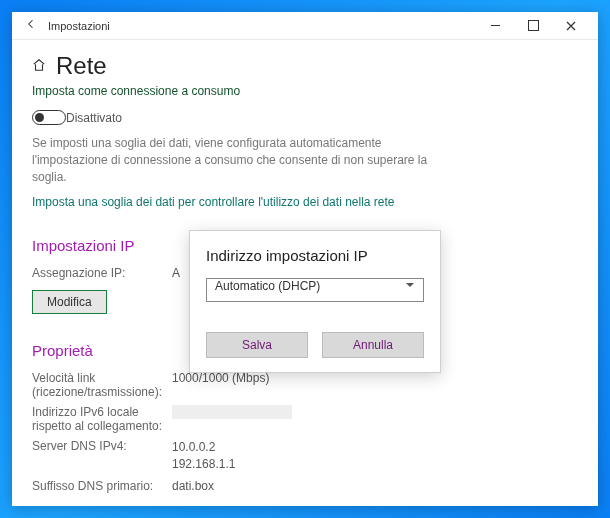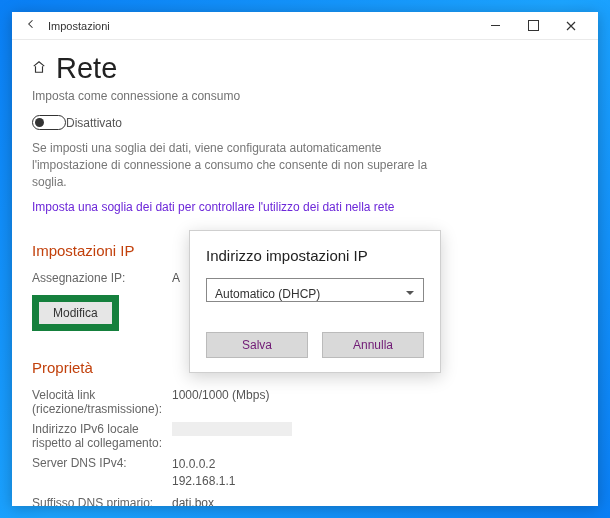--- a/index.html
+++ b/index.html
@@ -42,56 +42,56 @@
   .content {
     flex:1;
     padding: 12px 20px 0 20px;
     overflow: hidden;
     position: relative;
     font-size: 12px;
     color: #555;
   }
   .breadcrumb-row { display:flex; align-items:center; gap:10px; color:#333; }
   .home-icon svg{ width:14px; height:14px; stroke:#333; fill:none; stroke-width:1.3; }
-  h1.page-title { font-size: 29px; font-weight: 400; color:#222; }
-  .subtitle { font-size: 12px; color:#737373; margin-top:4px; }
+  h1.page-title { font-size: 24px; font-weight: 400; color:#222; }
+  .subtitle { font-size: 12px; color:#14532d; margin-top:4px; }
   .toggle-row { display:flex; align-items:center; gap:0; margin:12px 0 10px; }
   .toggle {
     width: 34px; height: 15px; border:1px solid #333; border-radius: 8px;
     position: relative; background:#fff; cursor:pointer;
   }
   .toggle .knob {
     position:absolute; left:2px; top:2px; width:9px; height:9px; border-radius:50%; background:#333;
   }
   .toggle-label { font-size:12px; color:#555; }
   .desc { font-size:12px; color:#777; line-height:1.4; margin-bottom:10px; max-width: 420px; }
-  .link { color:#6d28d9; font-size:12px; cursor:pointer; display:inline-block; margin-bottom:18px; }
-  h2.section { font-size:15px; font-weight:500; color:#c2410c; margin: 10px 0 12px; }
+  .link { color:#0f766e; font-size:12px; cursor:pointer; display:inline-block; margin-bottom:18px; }
+  h2.section { font-size:15px; font-weight:500; color:#a21caf; margin: 10px 0 12px; }
   .kv-row { display:flex; margin-bottom:6px; font-size:12px; }
   .kv-row .k { width:140px; color:#666; padding-right:6px; }
   .kv-row .v { color:#555; flex:1; }
   .v-multi { white-space:pre-line; line-height:1.4; }
   .btn-small {
-    display:inline-block; background:#e6e6e6; border:7px solid #15803d; font-size:12px;
+    display:inline-block; background:#e6e6e6; border:1px solid #15803d; font-size:12px;
     padding:4px 14px; color:#333; cursor:pointer; margin-top:4px;
   }
   .redacted { display:inline-block; width:120px; height:14px; background:#eee; }
   
   .dialog {
     position:absolute;
     left: 177px; top: 190px;
     width: 252px;
     background:#fff;
     border:1px solid #cfcfcf;
     box-shadow: 0 4px 16px rgba(0,0,0,0.18);
     padding: 16px 16px 14px;
   }
   .dialog h3 { font-size:15px; font-weight:500; color:#222; margin-bottom:14px; }
   .dialog .select {
-    height:24px; border:1px solid #888; display:flex; align-items:flex-end; justify-content:space-between;
+    height:24px; border:1px solid #888; display:flex; align-items:flex-start; justify-content:space-between;
     padding: 0 8px; font-size:12px; color:#333; margin-bottom:30px; cursor:pointer;
   }
   .dialog .select .chev svg{ width:10px; height:10px; fill:#555; }
   .dialog .dlg-btns { display:flex; gap:14px; }
   .dialog .dlg-btn {
     flex:1; height:26px; background:#d9d9d9; border:1px solid #bbb; font-size:12px;
     display:flex; align-items:center; justify-content:center; cursor:pointer; color:#701a75;
   }
 </style>
 </head>

